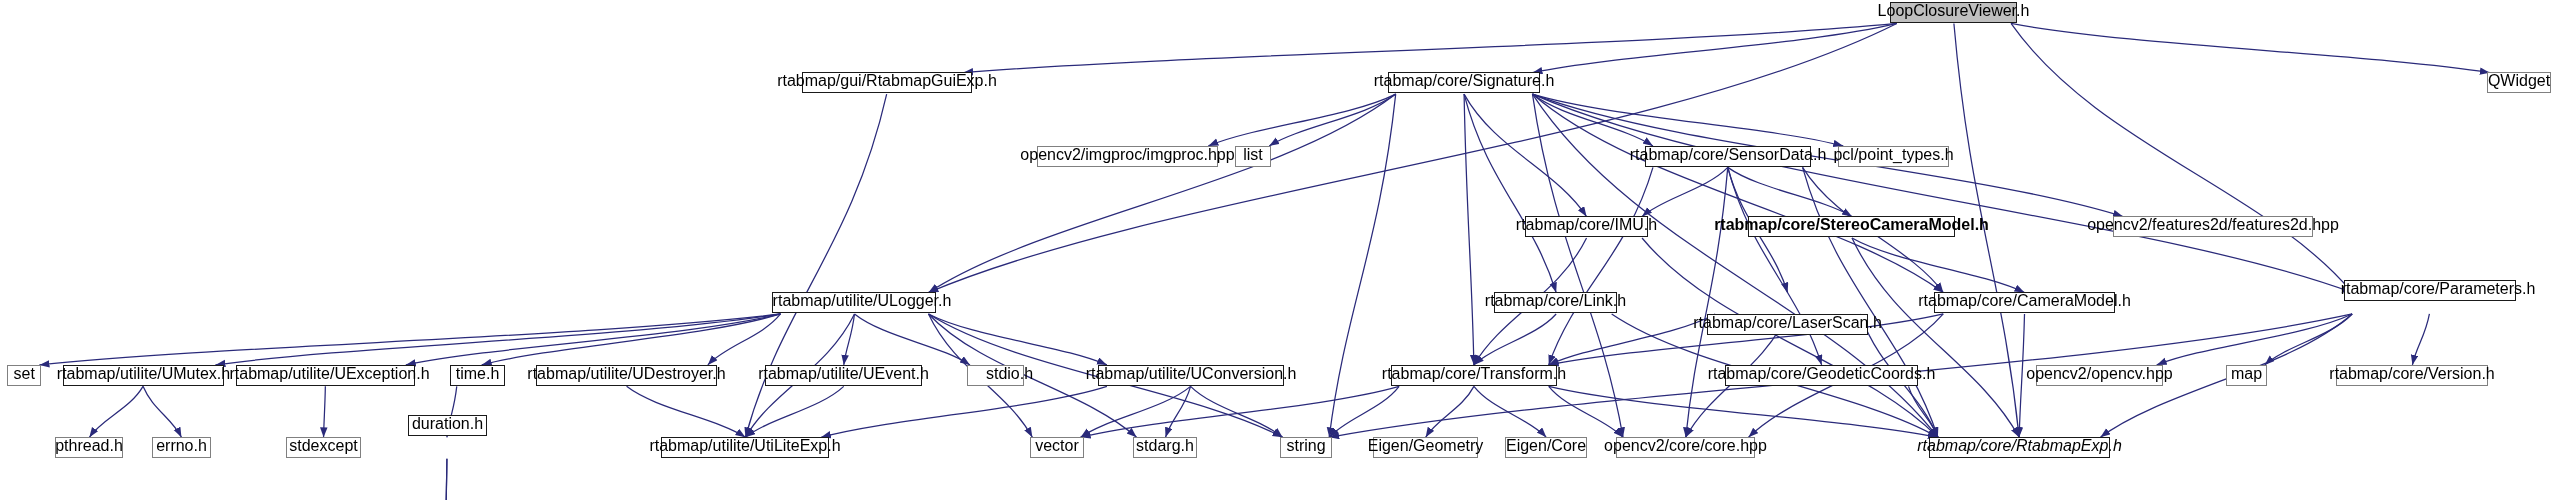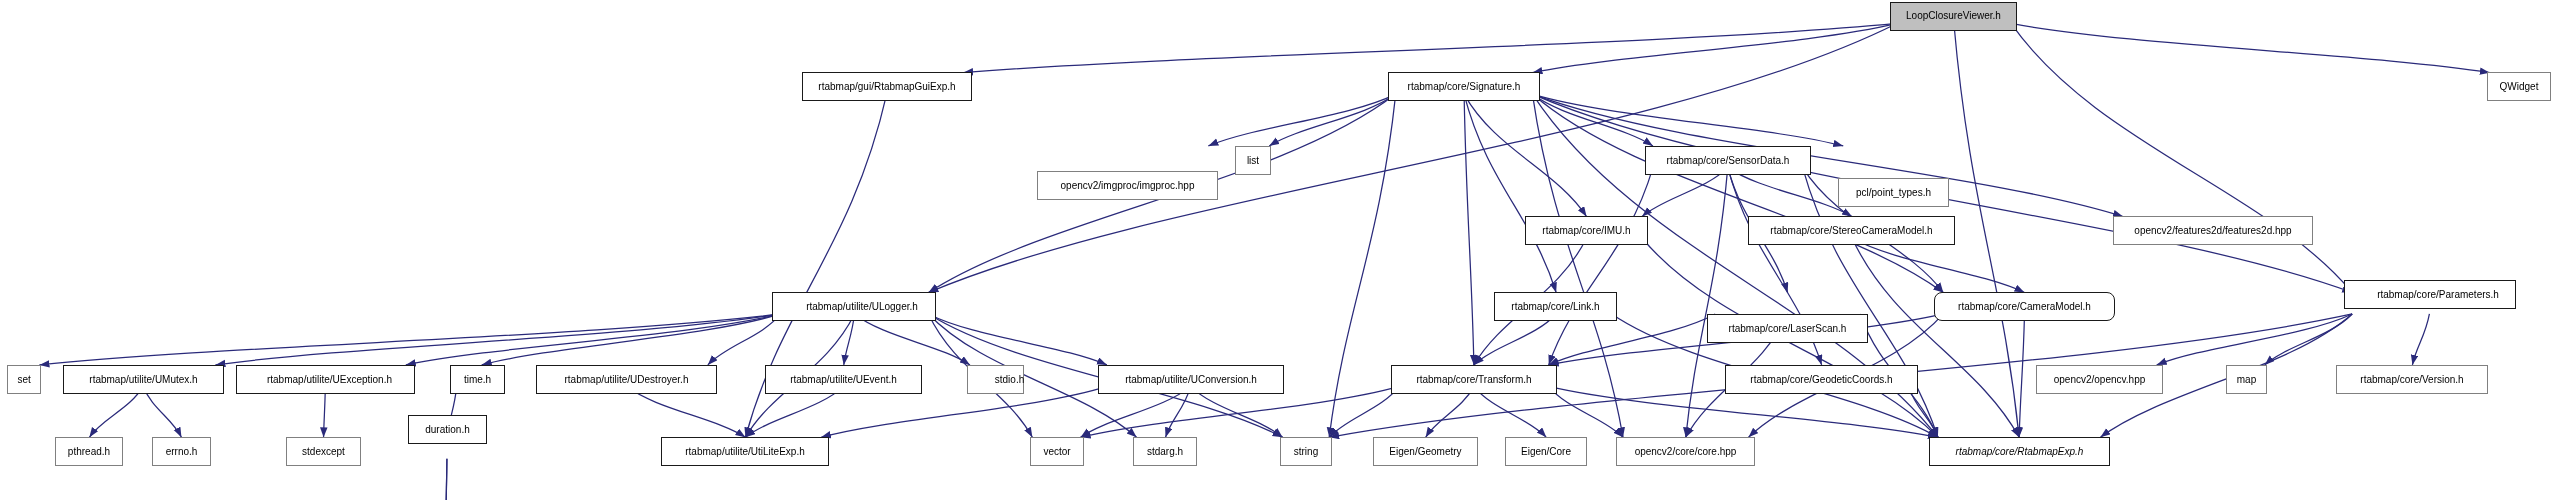--- a/index.html
+++ b/index.html
@@ -1,22 +1,22 @@
 <!DOCTYPE html>
 <html style="font-size:14.3px"><head>
 <meta charset="utf-8">
 <style>
   html,body{margin:0;padding:0;background:#ffffff;}
   #graph{position:relative;width:2576px;height:501px;background:#ffffff;
          font-family:"Liberation Sans","DejaVu Sans",sans-serif;overflow:hidden;}
   svg.edges{position:absolute;left:0;top:0;width:2576px;height:501px;pointer-events:none;}
-  .node{position:absolute;box-sizing:border-box;display:flex;align-items:center;
+  .node{position:absolute;box-sizing:border-box;display:flex;
         justify-content:center;white-space:nowrap;
-        font-size:10px;line-height:1;color:#000000;
-        border:0.9px solid #808080;background:#ffffff;height:29px;}
+        font-size:16px;line-height:1;color:#000000;
+        border:0.9px solid #808080;background:#ffffff;height:21px;}
   .node.solid{border:0.9px solid #1a1a1a;}
   .node.root{background:#bfbfbf;border:0.9px solid #1a1a1a;}
   .node span{display:block;padding:0 6.3px;}
 </style>
 </head>
 <body>
 
 <div id="graph">
   <svg class="edges" viewBox="0 0 2882 560">
     <defs>
@@ -110,51 +110,51 @@
       </div>
       <div class="node solid" style="left: 802px; top: 72px; width: 170px;">
         <span>rtabmap/gui/RtabmapGuiExp.h</span>
       </div>
       <div class="node solid" style="left: 1388px; top: 72px; width: 152px;">
         <span>rtabmap/core/Signature.h</span>
       </div>
       <div class="node light" style="left: 2487px; top: 72px; width: 64px;">
         <span>QWidget</span>
       </div>
-      <div class="node light" style="left: 1037px; top: 146px; width: 181px; margin-top: 25px;">
+      <div class="node light" style="left: 1037px; top: 146px; width: 181px;">
         <span>opencv2/imgproc/imgproc.hpp</span>
       </div>
       <div class="node light" style="left: 1235px; top: 146px; width: 36px;">
         <span>list</span>
       </div>
       <div class="node solid" style="left: 1645px; top: 146px; width: 166px;">
         <span>rtabmap/core/SensorData.h</span>
       </div>
-      <div class="node light" style="left: 1838px; top: 146px; width: 111px; margin-top: 32px;">
+      <div class="node light" style="left: 1838px; top: 146px; width: 111px;">
         <span>pcl/point_types.h</span>
       </div>
       <div class="node solid" style="left: 1525px; top: 216px; width: 123px;">
         <span>rtabmap/core/IMU.h</span>
       </div>
-      <div class="node solid" style="left: 1748px; top: 216px; width: 207px;">
+      <div class="node solid" style="left: 1748px; top: 216px; width: 207px; font-weight: bold;">
         <span>rtabmap/core/StereoCameraModel.h</span>
       </div>
       <div class="node light" style="left: 2113px; top: 216px; width: 200px;">
         <span>opencv2/features2d/features2d.hpp</span>
       </div>
       <div class="node solid" style="left: 772px; top: 292px; width: 164px; padding-left: 16px;">
         <span>rtabmap/utilite/ULogger.h</span>
       </div>
       <div class="node solid" style="left: 1494px; top: 292px; width: 123px;">
         <span>rtabmap/core/Link.h</span>
       </div>
       <div class="node solid" style="left: 1707px; top: 292px; width: 161px; margin-top: 22px;">
         <span>rtabmap/core/LaserScan.h</span>
       </div>
-      <div class="node solid" style="left: 1934px; top: 292px; width: 181px; border-radius: 8px;">
+      <div class="node solid" style="left: 1934px; top: 292px; width: 181px;">
         <span>rtabmap/core/CameraModel.h</span>
       </div>
       <div class="node solid" style="left: 2344px; top: 280px; width: 172px; padding-left: 16px;">
         <span>rtabmap/core/Parameters.h</span>
       </div>
       <div class="node light" style="left: 7.2px; top: 365px; width: 34px;">
         <span>set</span>
       </div>
       <div class="node solid" style="left: 63px; top: 365px; width: 161px;">
         <span>rtabmap/utilite/UMutex.h</span>

